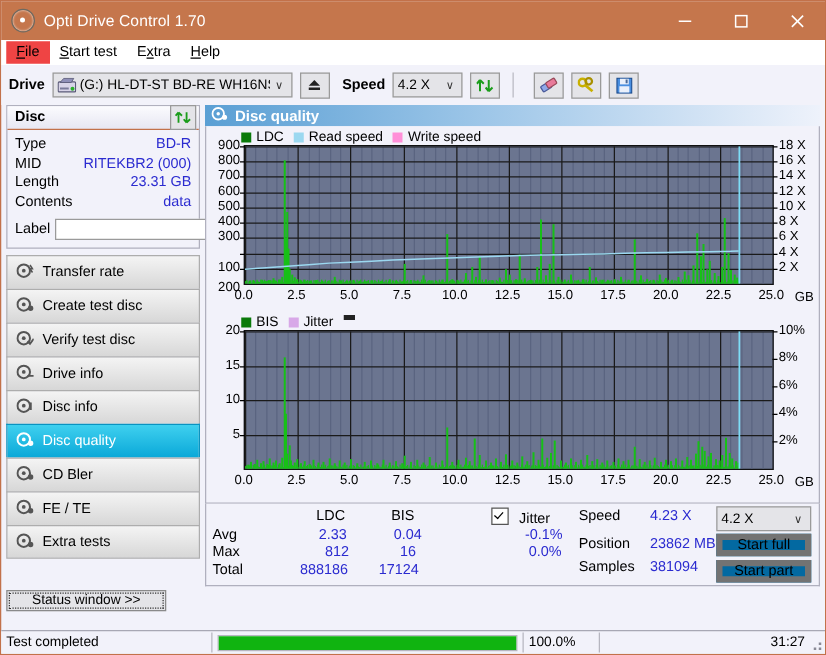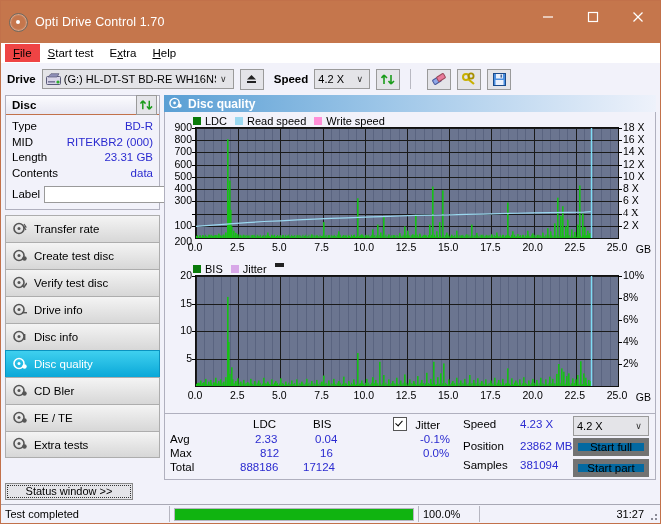--- a/index.html
+++ b/index.html
@@ -12,21 +12,21 @@
     -webkit-font-smoothing:none;
   }
   #app{
     position:relative;width:661px;height:524px;
     box-sizing:border-box;
     border:1px solid #c2714a;
     background:#f2f2fa;
   }
   
   .titlebar{
-    height:42px;background:#c5764c;
+    height:31px;background:#c5764c;
     display:flex;align-items:center;
     position:relative;
   }
   .tb-icon{
     width:17px;height:17px;margin-left:8px;margin-right:7px;
     border-radius:50%;
     background:radial-gradient(circle at 50% 50%, #ffffff 0 16%, #b9b2a4 17% 38%, #e9e4da 39% 72%, #8e8madd 73%, #7d7a70 100%);
     border:1px solid #6d6a62;
     box-shadow:inset 0 0 2px #fff;
     position:relative;
@@ -1014,21 +1014,21 @@
               <div class="axis-l" style="top: 29.6667px;">600</div>
               <div class="tick-l" style="top: 37px; left: -4px;"></div>
               <div class="axis-l" style="top: 17.4444px;">700</div>
               <div class="tick-l" style="top: 24px; left: -4px;"></div>
               <div class="axis-l" style="top: 5.22222px;">800</div>
               <div class="tick-l" style="top: 12px; left: -4px;"></div>
               <div class="axis-l" style="top: -7px;">900</div>
               <div class="tick-l" style="top: 0px; left: -4px;"></div>
               <div class="axis-r" style="top: 90.7778px; margin-left: 5px;">2 X</div>
               <div class="tick-r" style="top: 98px; left: 100%;"></div>
-              <div class="axis-r" style="top: 78.5556px; margin-left: 5px; font-family: Liberation Serif, serif;">4 X</div>
+              <div class="axis-r" style="top: 78.5556px; margin-left: 5px;">4 X</div>
               <div class="tick-r" style="top: 86px; left: 100%;"></div>
               <div class="axis-r" style="top: 66.3333px; margin-left: 5px;">6 X</div>
               <div class="tick-r" style="top: 73px; left: 100%;"></div>
               <div class="axis-r" style="top: 54.1111px; margin-left: 5px;">8 X</div>
               <div class="tick-r" style="top: 61px; left: 100%;"></div>
               <div class="axis-r" style="top: 41.8889px; margin-left: 5px;">10 X</div>
               <div class="tick-r" style="top: 49px; left: 100%;"></div>
               <div class="axis-r" style="top: 29.6667px; margin-left: 5px;">12 X</div>
               <div class="tick-r" style="top: 37px; left: 100%;"></div>
               <div class="axis-r" style="top: 17.4444px; margin-left: 5px;">14 X</div>

